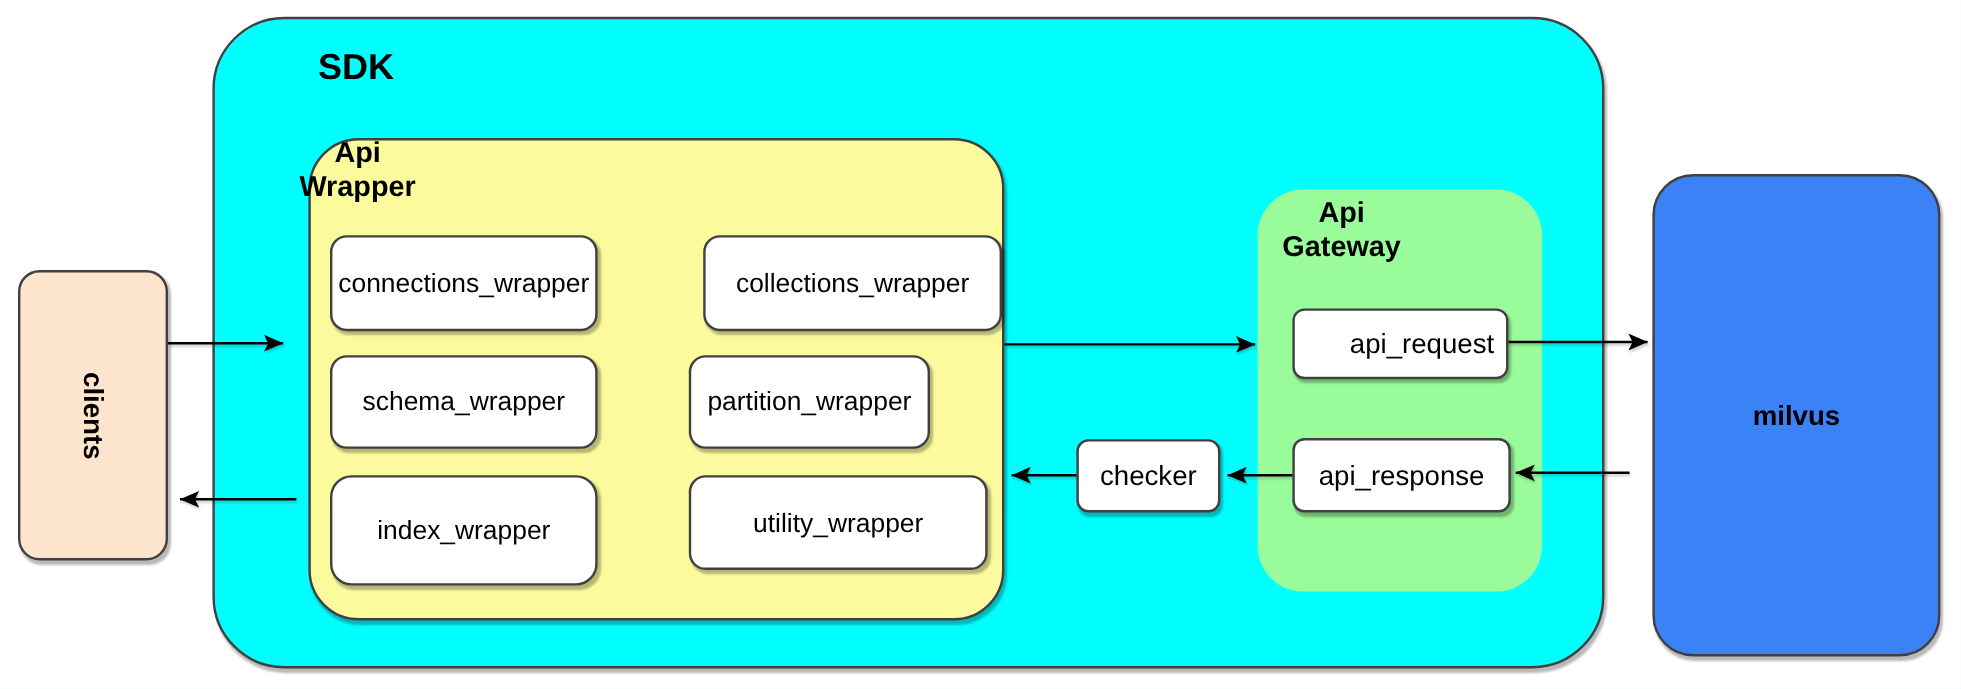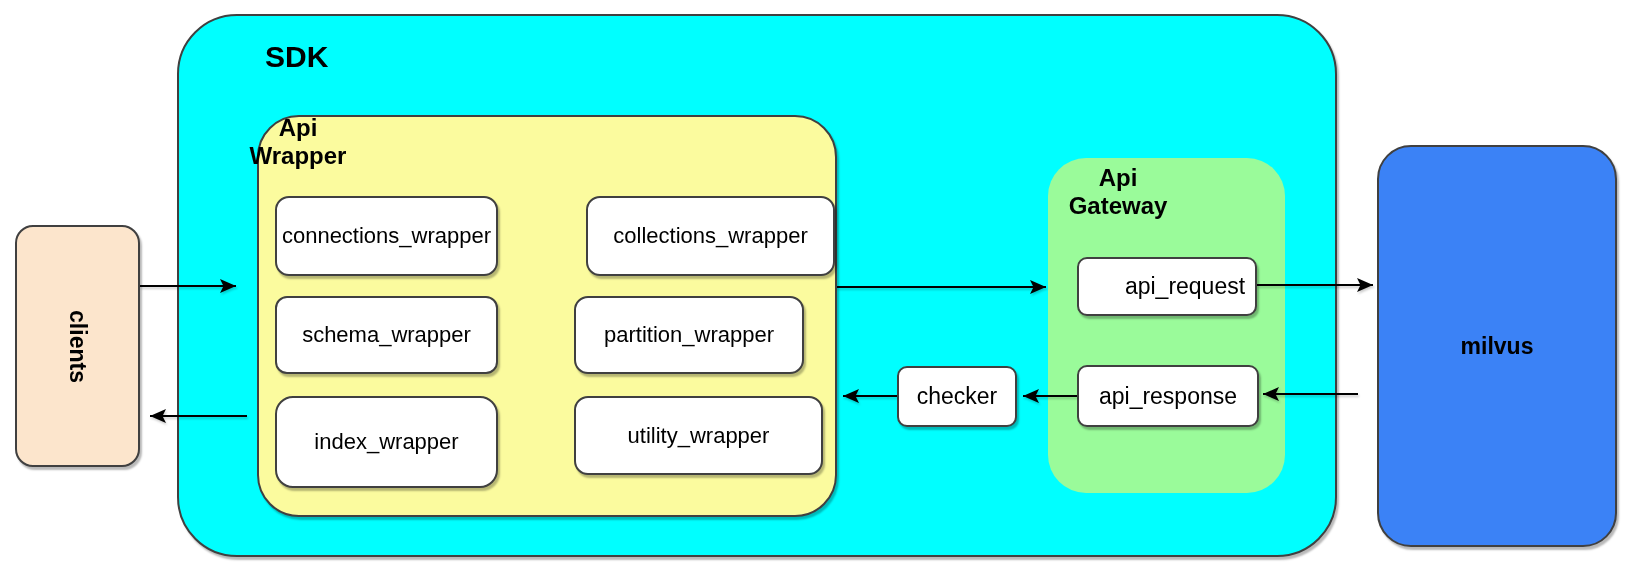--- a/index.html
+++ b/index.html
@@ -73,22 +73,22 @@
 
   
   .leaf {
     background: #ffffff;
     border-radius: 14px;
     font-size: 22px;
     white-space: nowrap;
   }
   .box-connections { left: 275px; top: 196px; width: 223px; height: 80px; }
   .box-collections { left: 574px; top: 196px; width: 249px; height: 80px; margin-left: 12px; }
-  .box-schema      { left: 275px; top: 296px; width: 223px; height: 78px; border-radius: 12px; }
-  .box-partition   { left: 574px; top: 296px; width: 230px; height: 78px; }
+  .box-schema      { left: 275px; top: 296px; width: 223px; height: 78px; }
+  .box-partition   { left: 574px; top: 296px; width: 201px; height: 78px; }
   .box-index       { left: 275px; top: 396px; width: 223px; height: 92px; border-radius: 18px; }
   .box-utility     { left: 574px; top: 396px; width: 249px; height: 79px; }
 
   
   .api-gateway {
     left: 1048px; top: 158px; width: 237px; height: 335px;
     background: #9AFB9A;
     border: none;
     border-radius: 38px;
   }

